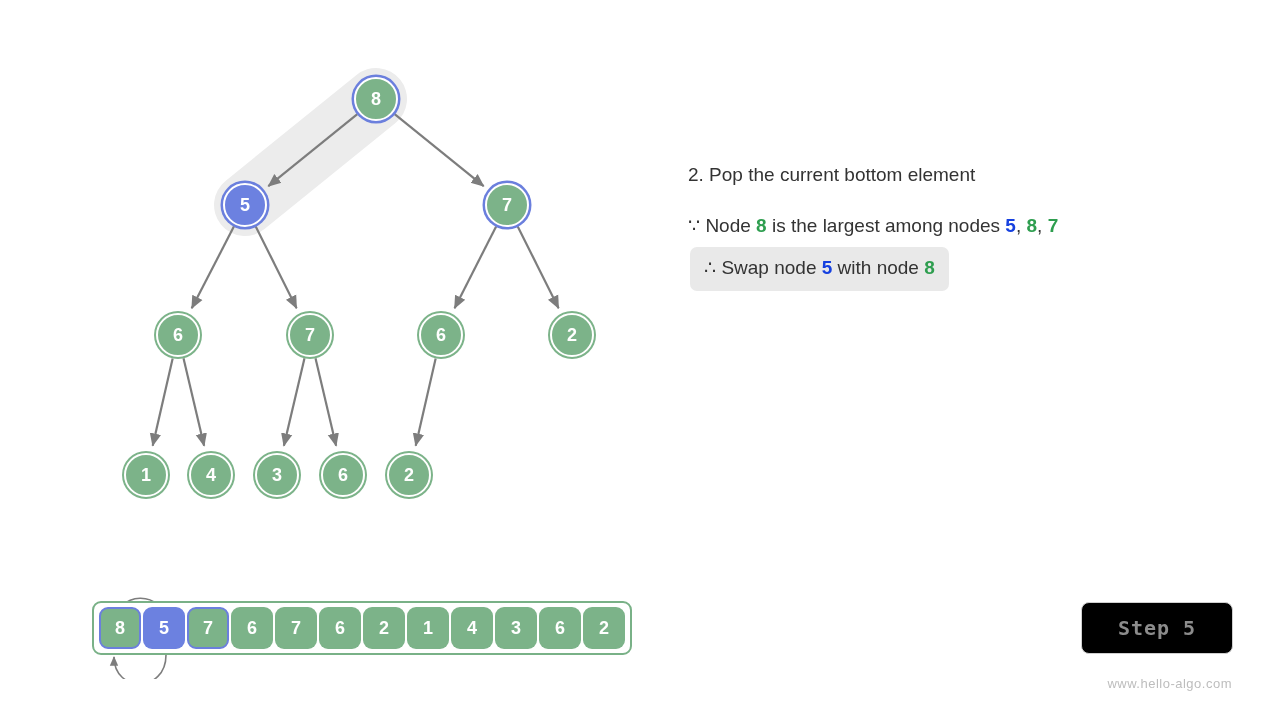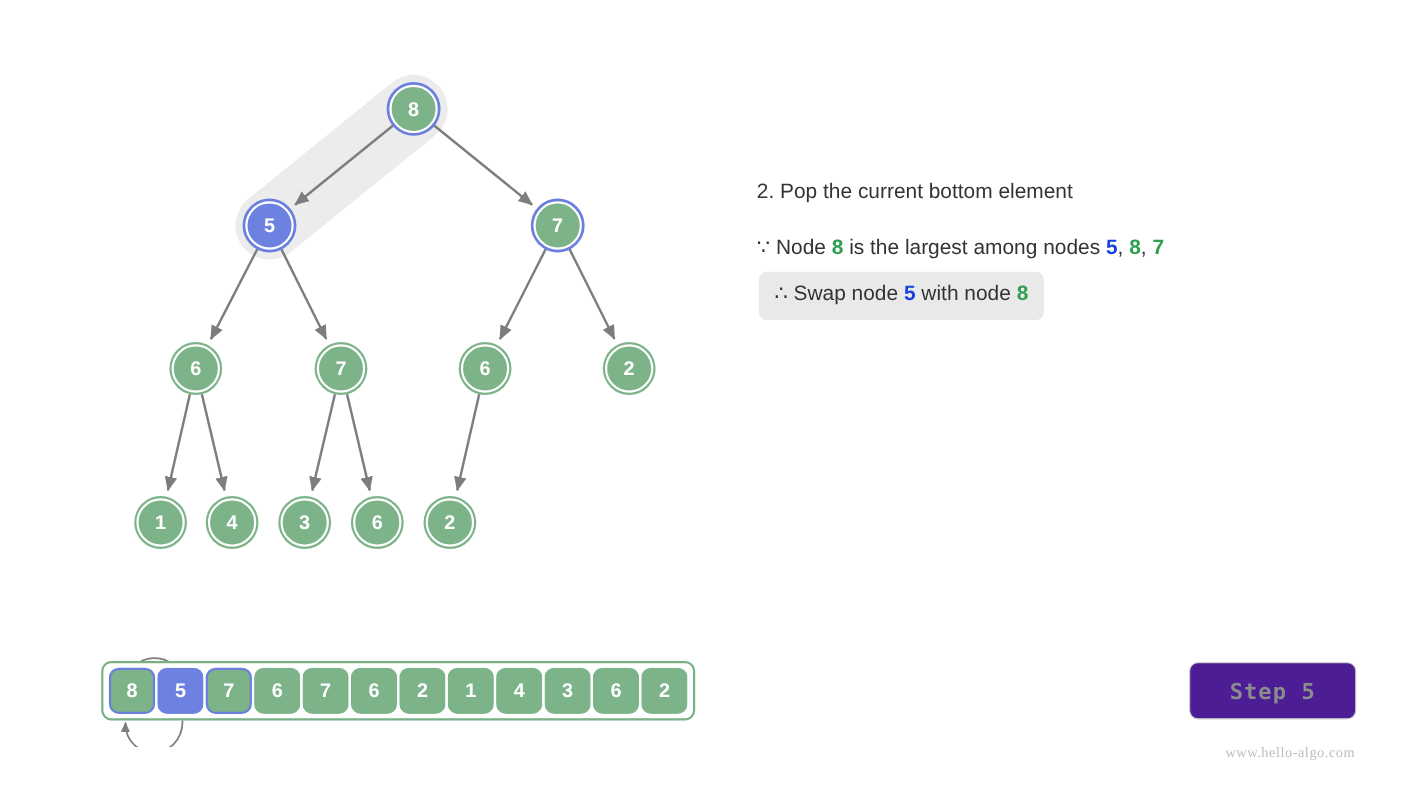--- a/index.html
+++ b/index.html
@@ -144,35 +144,35 @@
 
   
   #step-badge {
     position: absolute;
     left: 1081px;
     top: 602px;
     width: 150px;
     height: 50px;
     border: 1.5px solid #cfcfcf;
     border-radius: 8px;
-    background: #4c1d95;
+    background: #000000;
     display: flex;
     align-items: center;
     justify-content: center;
     font-family: "DejaVu Sans Mono", monospace;
     font-size: 20px;
     font-weight: bold;
     color: #8c8c8c;
     letter-spacing: 1px;
   }
   #watermark {
     position: absolute;
     right: 48px;
     top: 676px;
-    font-family: Liberation Serif, serif;
+    font-family: Liberation Sans, sans-serif;
     font-size: 13px;
     color: #bdbdbd;
     letter-spacing: 0.5px;
   }
 </style>
 </head>
 <body>
 
 <div id="stage">
 

